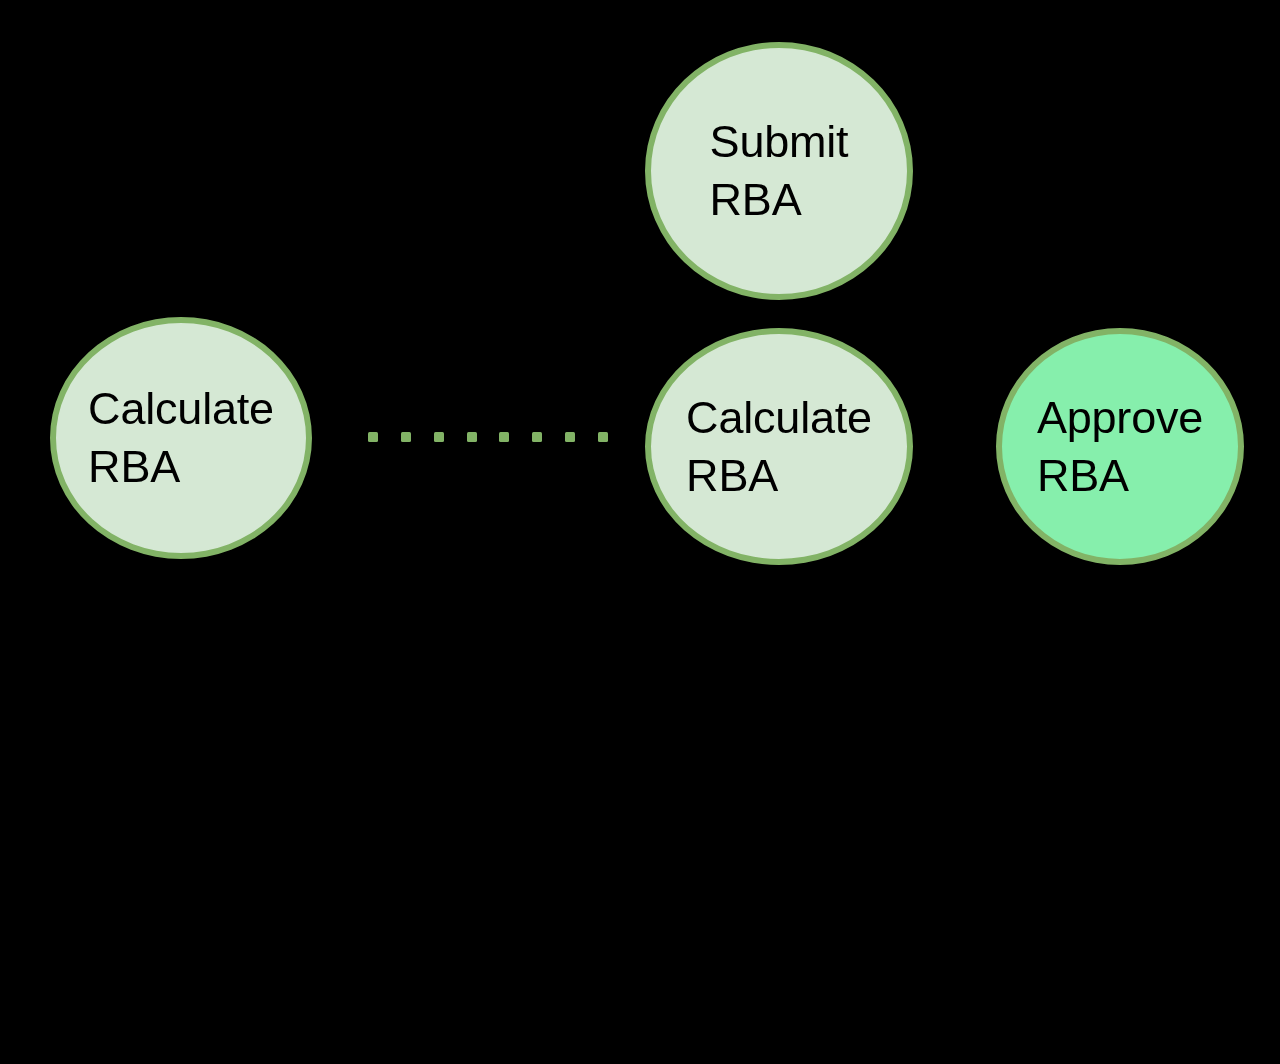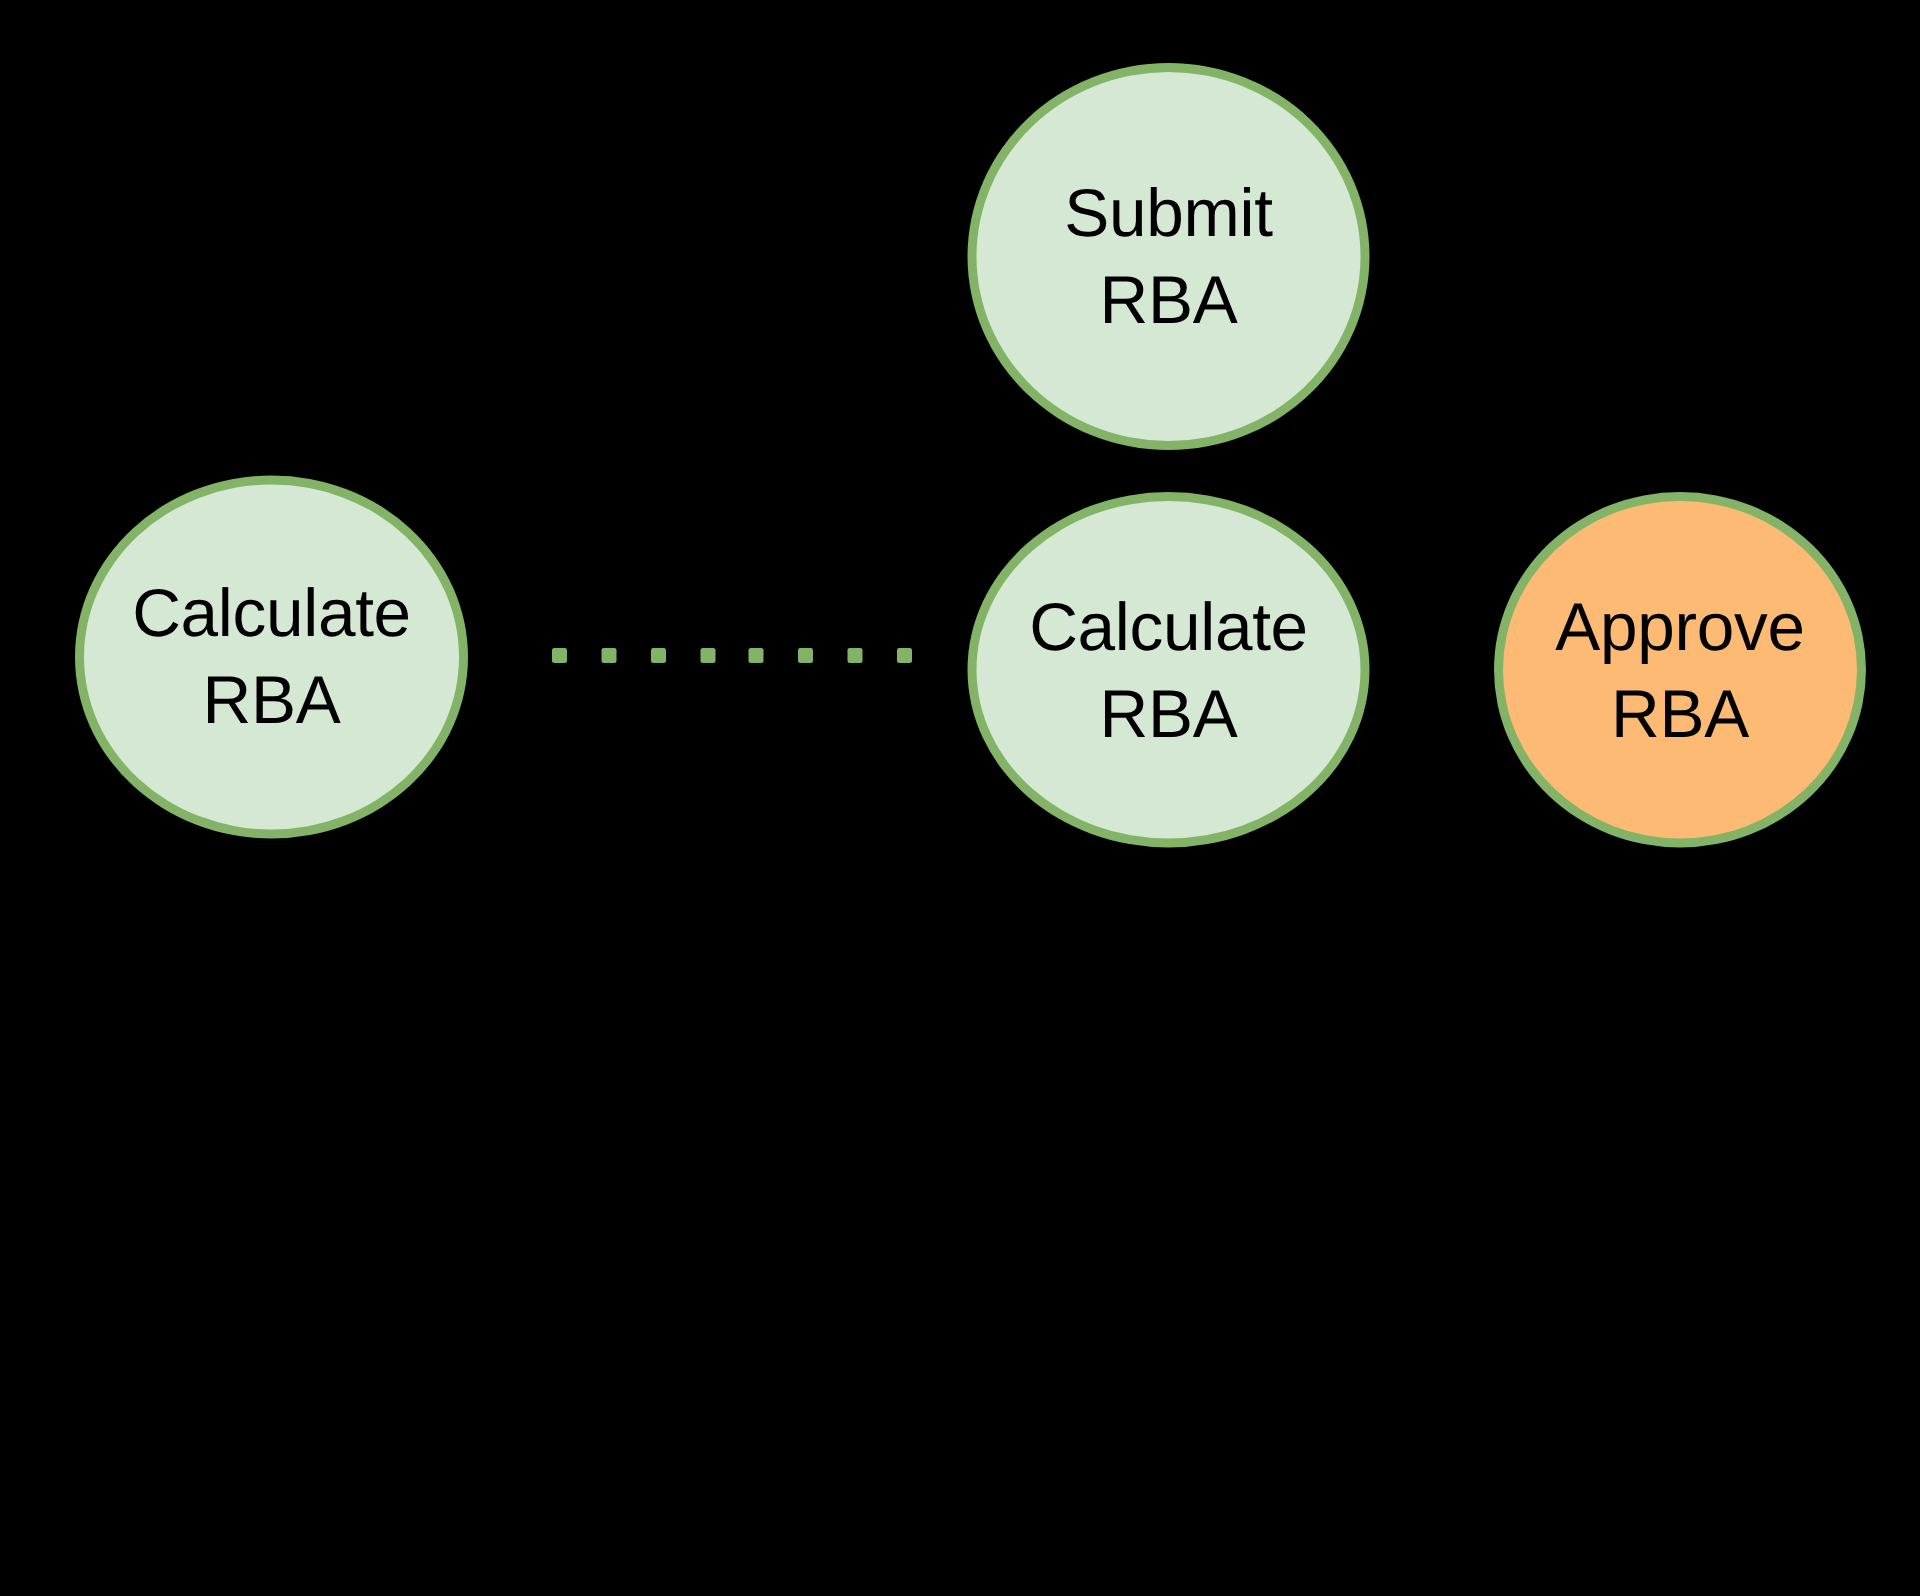--- a/index.html
+++ b/index.html
@@ -16,21 +16,20 @@
     overflow: hidden;
     font-family: "Liberation Sans", "DejaVu Sans", sans-serif;
   }
   .node {
     position: absolute;
     box-sizing: border-box;
     border-radius: 50%;
     display: flex;
     align-items: center;
     justify-content: center;
-    text-align: center;
   }
   .node-label {
     color: #000000;
     font-size: 45px;
     line-height: 58px;
     letter-spacing: -0.2px;
     white-space: pre-line;
     padding: 0 6px;
   }
   .edge-dotted {
@@ -70,18 +69,18 @@
   <div class="node" style="left: 645px; top: 42px; width: 268px; height: 258px; background: rgb(213, 232, 212); border: 6px solid rgb(130, 179, 102);">
     <span class="node-label" style="color: rgb(0, 0, 0);">Submit
 RBA</span>
   </div>
 
   <div class="node" style="left: 645px; top: 328px; width: 268px; height: 237px; background: rgb(213, 232, 212); border: 6px solid rgb(130, 179, 102);">
     <span class="node-label" style="color: rgb(0, 0, 0);">Calculate
 RBA</span>
   </div>
 
-  <div class="node" style="left: 996px; top: 328px; width: 248px; height: 237px; background: #fdba74; border: 6px solid rgb(130, 179, 102);">
+  <div class="node" style="left: 996px; top: 328px; width: 248px; height: 237px; background: #86efac; border: 6px solid rgb(130, 179, 102);">
     <span class="node-label" style="color: rgb(0, 0, 0);">Approve
 RBA</span>
   </div>
 
 </div>
 
 </body></html>

